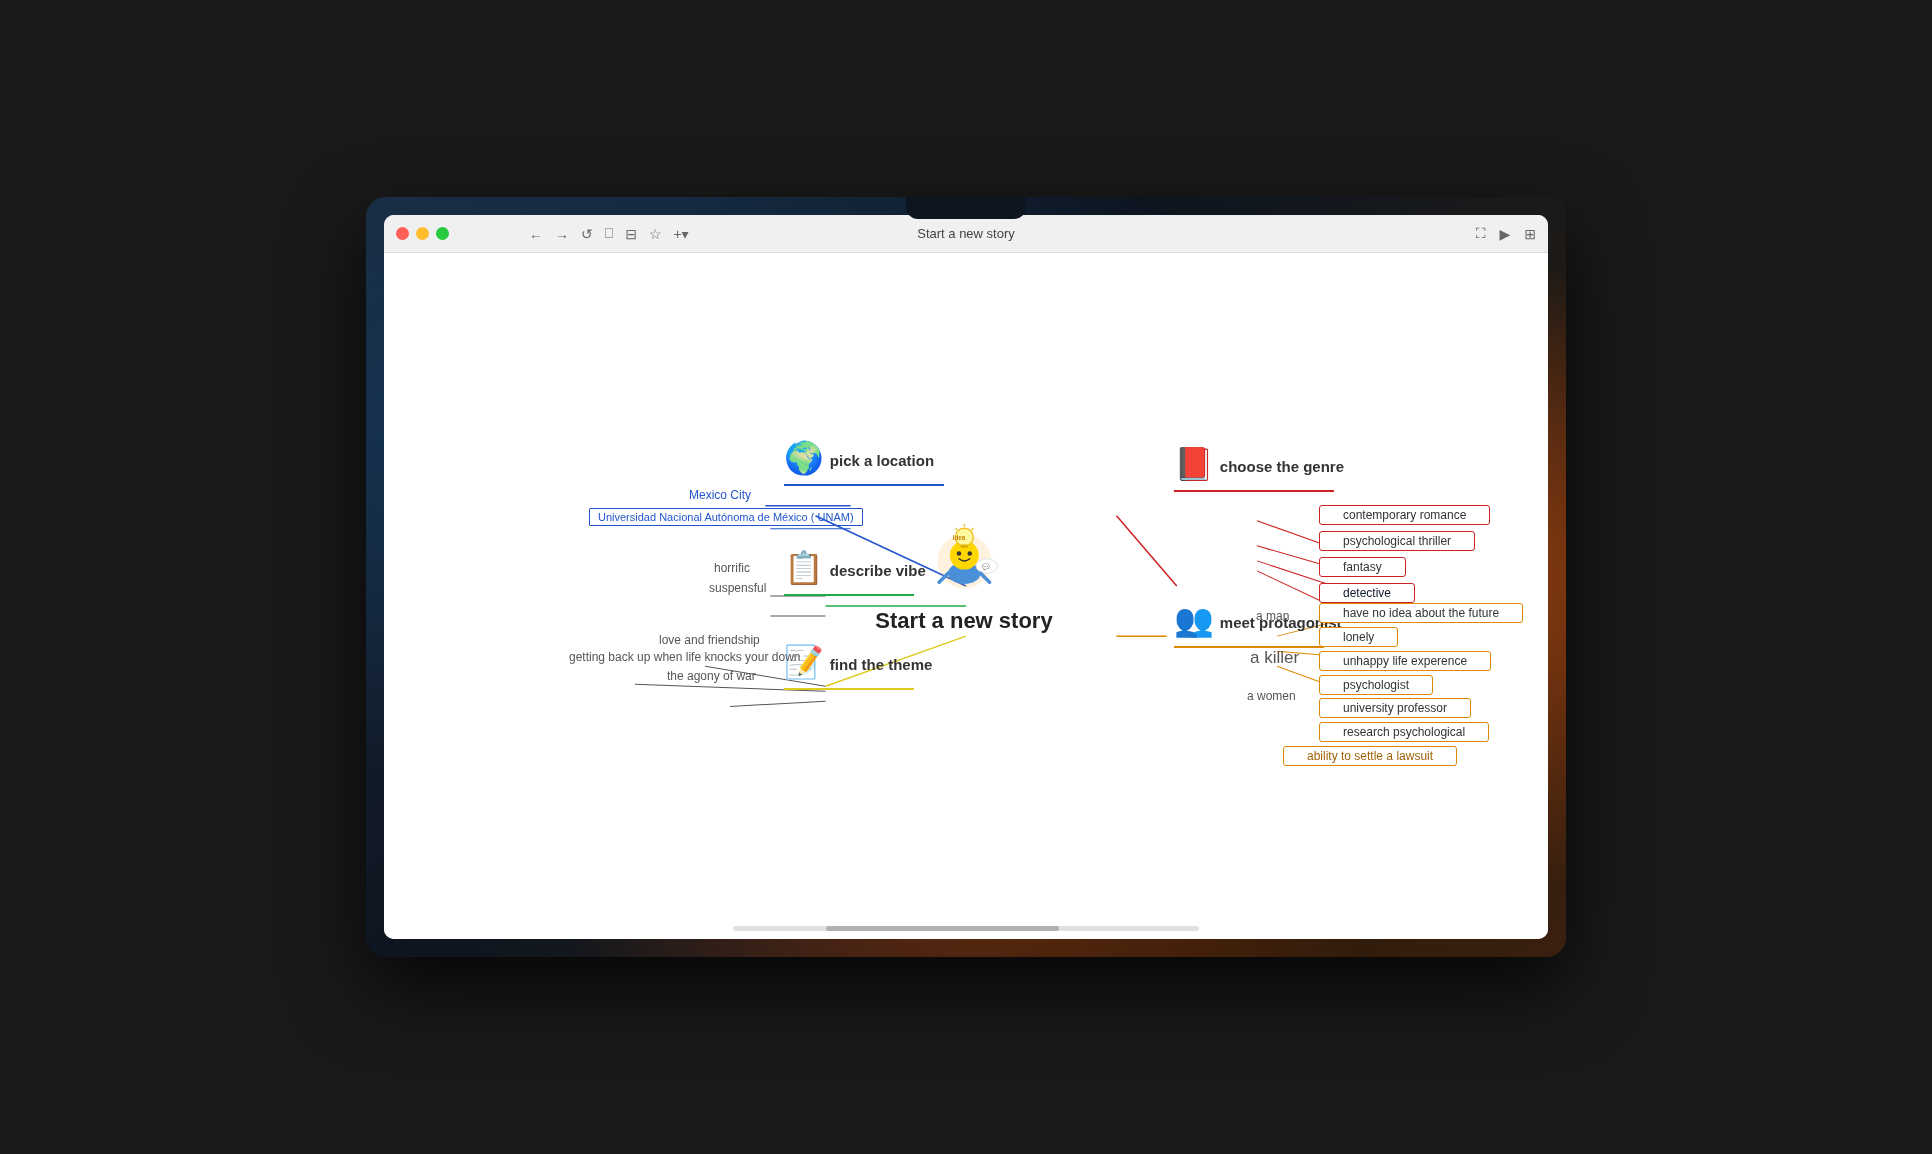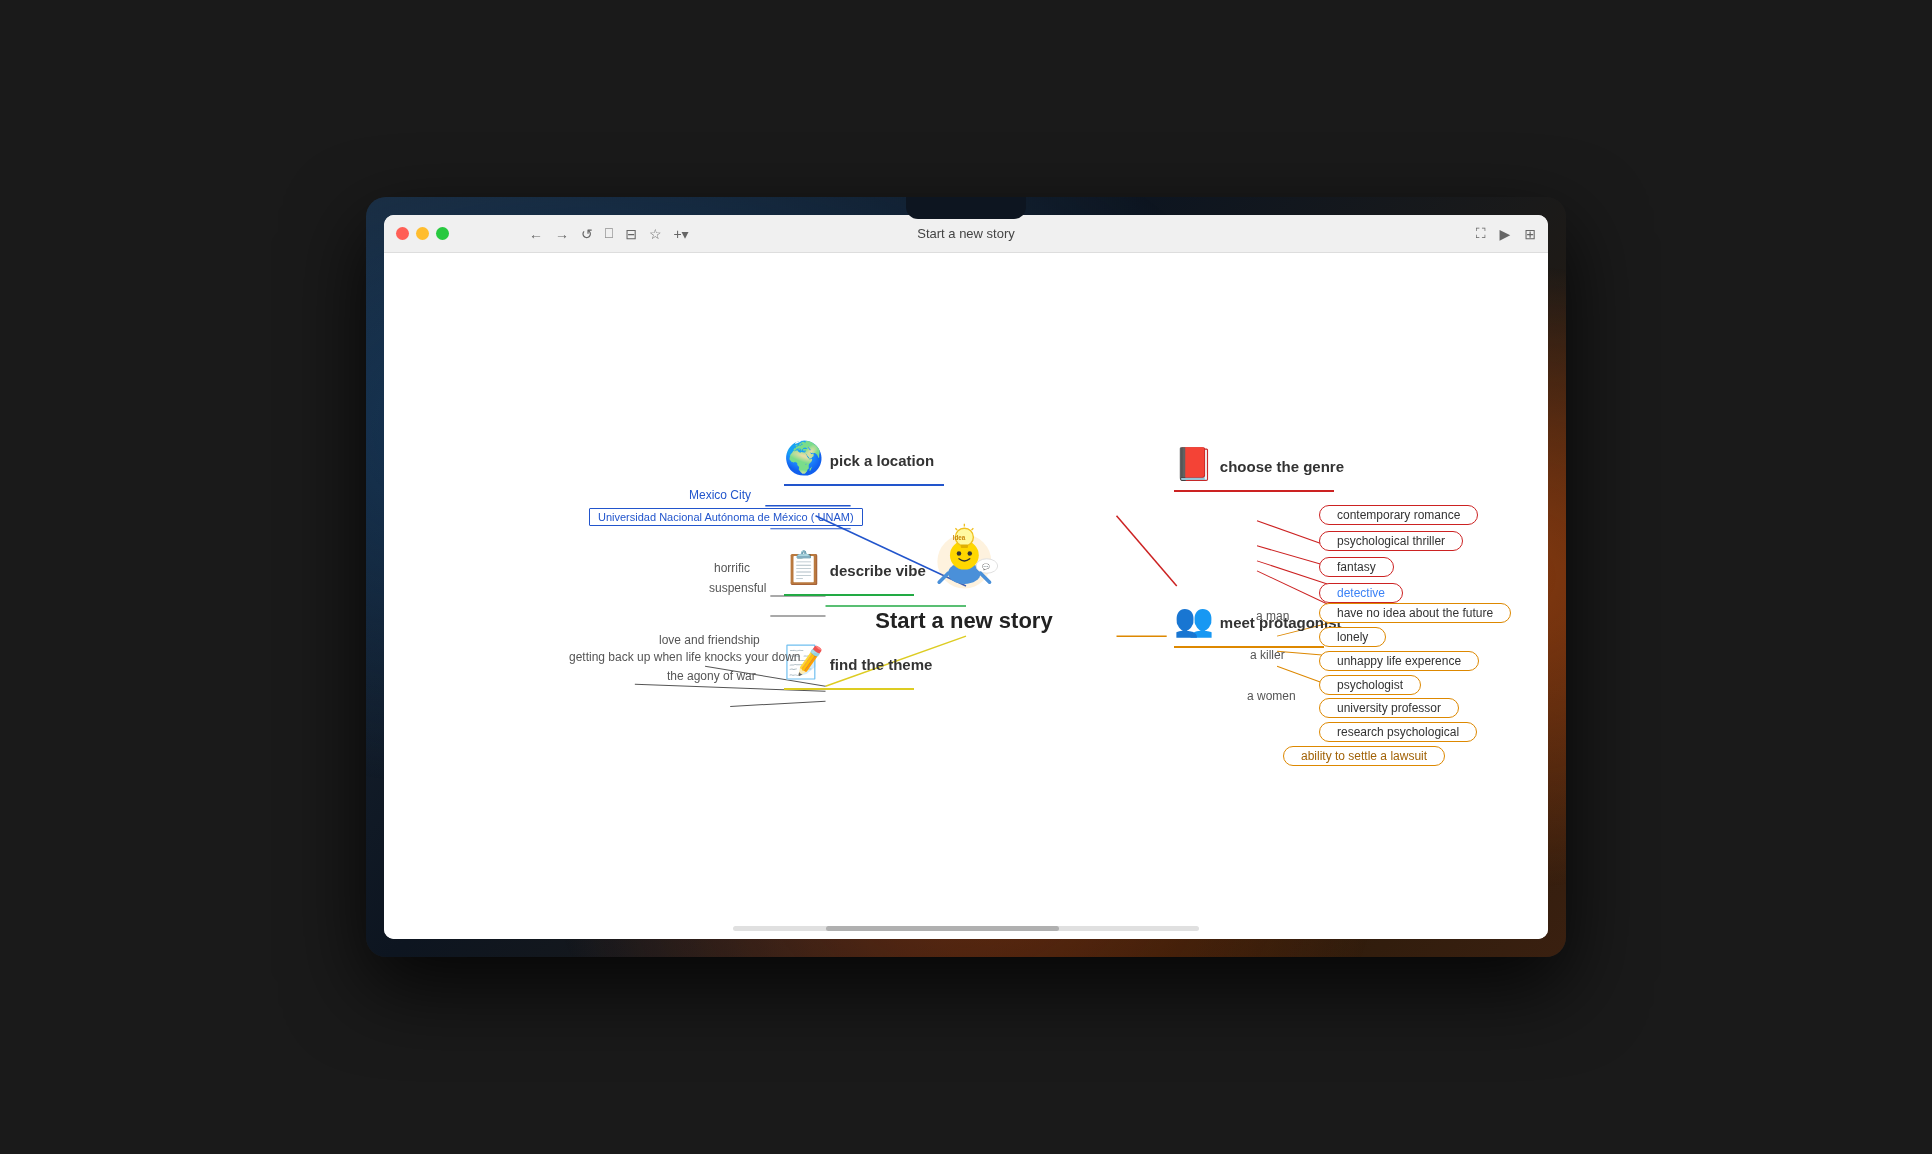--- a/index.html
+++ b/index.html
@@ -176,22 +176,22 @@
       height: 2px;
       width: 100%;
       margin-top: 3px;
     }
 
     
     .leaf-node {
       position: absolute;
       background: white;
       border: 1.5px solid;
-      border-radius: 10px;
-      padding: 2px 17px;
+      border-radius: 3px;
+      padding: 2px 23px;
       font-size: 12px;
       white-space: nowrap;
       z-index: 6;
     }
 
     
     .text-label {
       position: absolute;
       font-size: 12px;
       z-index: 6;
@@ -391,35 +391,35 @@
           <div style="display:flex; align-items:center; gap:6px;">
             <span class="branch-icon">📕</span>
             <span class="branch-label">choose the genre</span>
           </div>
           <div class="branch-underline" style="background:#cc2222; width:160px;"></div>
         </div>
 
         <div class="leaf-node" style="left:935px; top:252px; border-color:#cc2222; color:#333;">contemporary romance</div>
         <div class="leaf-node" style="left:935px; top:278px; border-color:#cc2222; color:#333;">psychological thriller</div>
         <div class="leaf-node" style="left:935px; top:304px; border-color:#cc2222; color:#333;">fantasy</div>
-        <div class="leaf-node" style="left:935px; top:330px; border-color:#cc2222; color:#3b82f6;">detective</div>
+        <div class="leaf-node" style="left:935px; top:330px; border-color:#cc2222; color:#0f172a;">detective</div>
 
         <div class="branch-node" style="left:790px; top:348px; align-items:flex-start;">
           <div style="display:flex; align-items:center; gap:6px;">
             <span class="branch-icon">👥</span>
             <span class="branch-label">meet protagonist</span>
           </div>
           <div class="branch-underline" style="background:#dd8800; width:150px;"></div>
         </div>
 
         <div class="text-label" style="left:872px; top:356px; color:#555; font-size:12px;">a  man</div>
         <div class="leaf-node" style="left:935px; top:350px; border-color:#dd8800; color:#333;">have no idea about the future</div>
         <div class="leaf-node" style="left:935px; top:374px; border-color:#dd8800; color:#333;">lonely</div>
 
-        <div class="text-label" style="left:866px; top:395px; color:#555; font-size:12px;">a  killer</div>
+        <div class="text-label" style="left:866px; top:395px; color:#555; font-size:17px;">a  killer</div>
         <div class="leaf-node" style="left:935px; top:398px; border-color:#dd8800; color:#333;">unhappy life experence</div>
         <div class="leaf-node" style="left:935px; top:422px; border-color:#dd8800; color:#333;">psychologist</div>
 
         <div class="text-label" style="left:863px; top:436px; color:#555; font-size:12px;">a  women</div>
         <div class="leaf-node" style="left:935px; top:445px; border-color:#dd8800; color:#333;">university professor</div>
         <div class="leaf-node" style="left:935px; top:469px; border-color:#dd8800; color:#333;">research psychological</div>
         <div class="leaf-node" style="left:899px; top:493px; border-color:#dd8800; color:#a16207;">ability to settle a lawsuit</div>
 
         <div class="scrollbar-track">
           <div class="scrollbar-thumb"></div>

